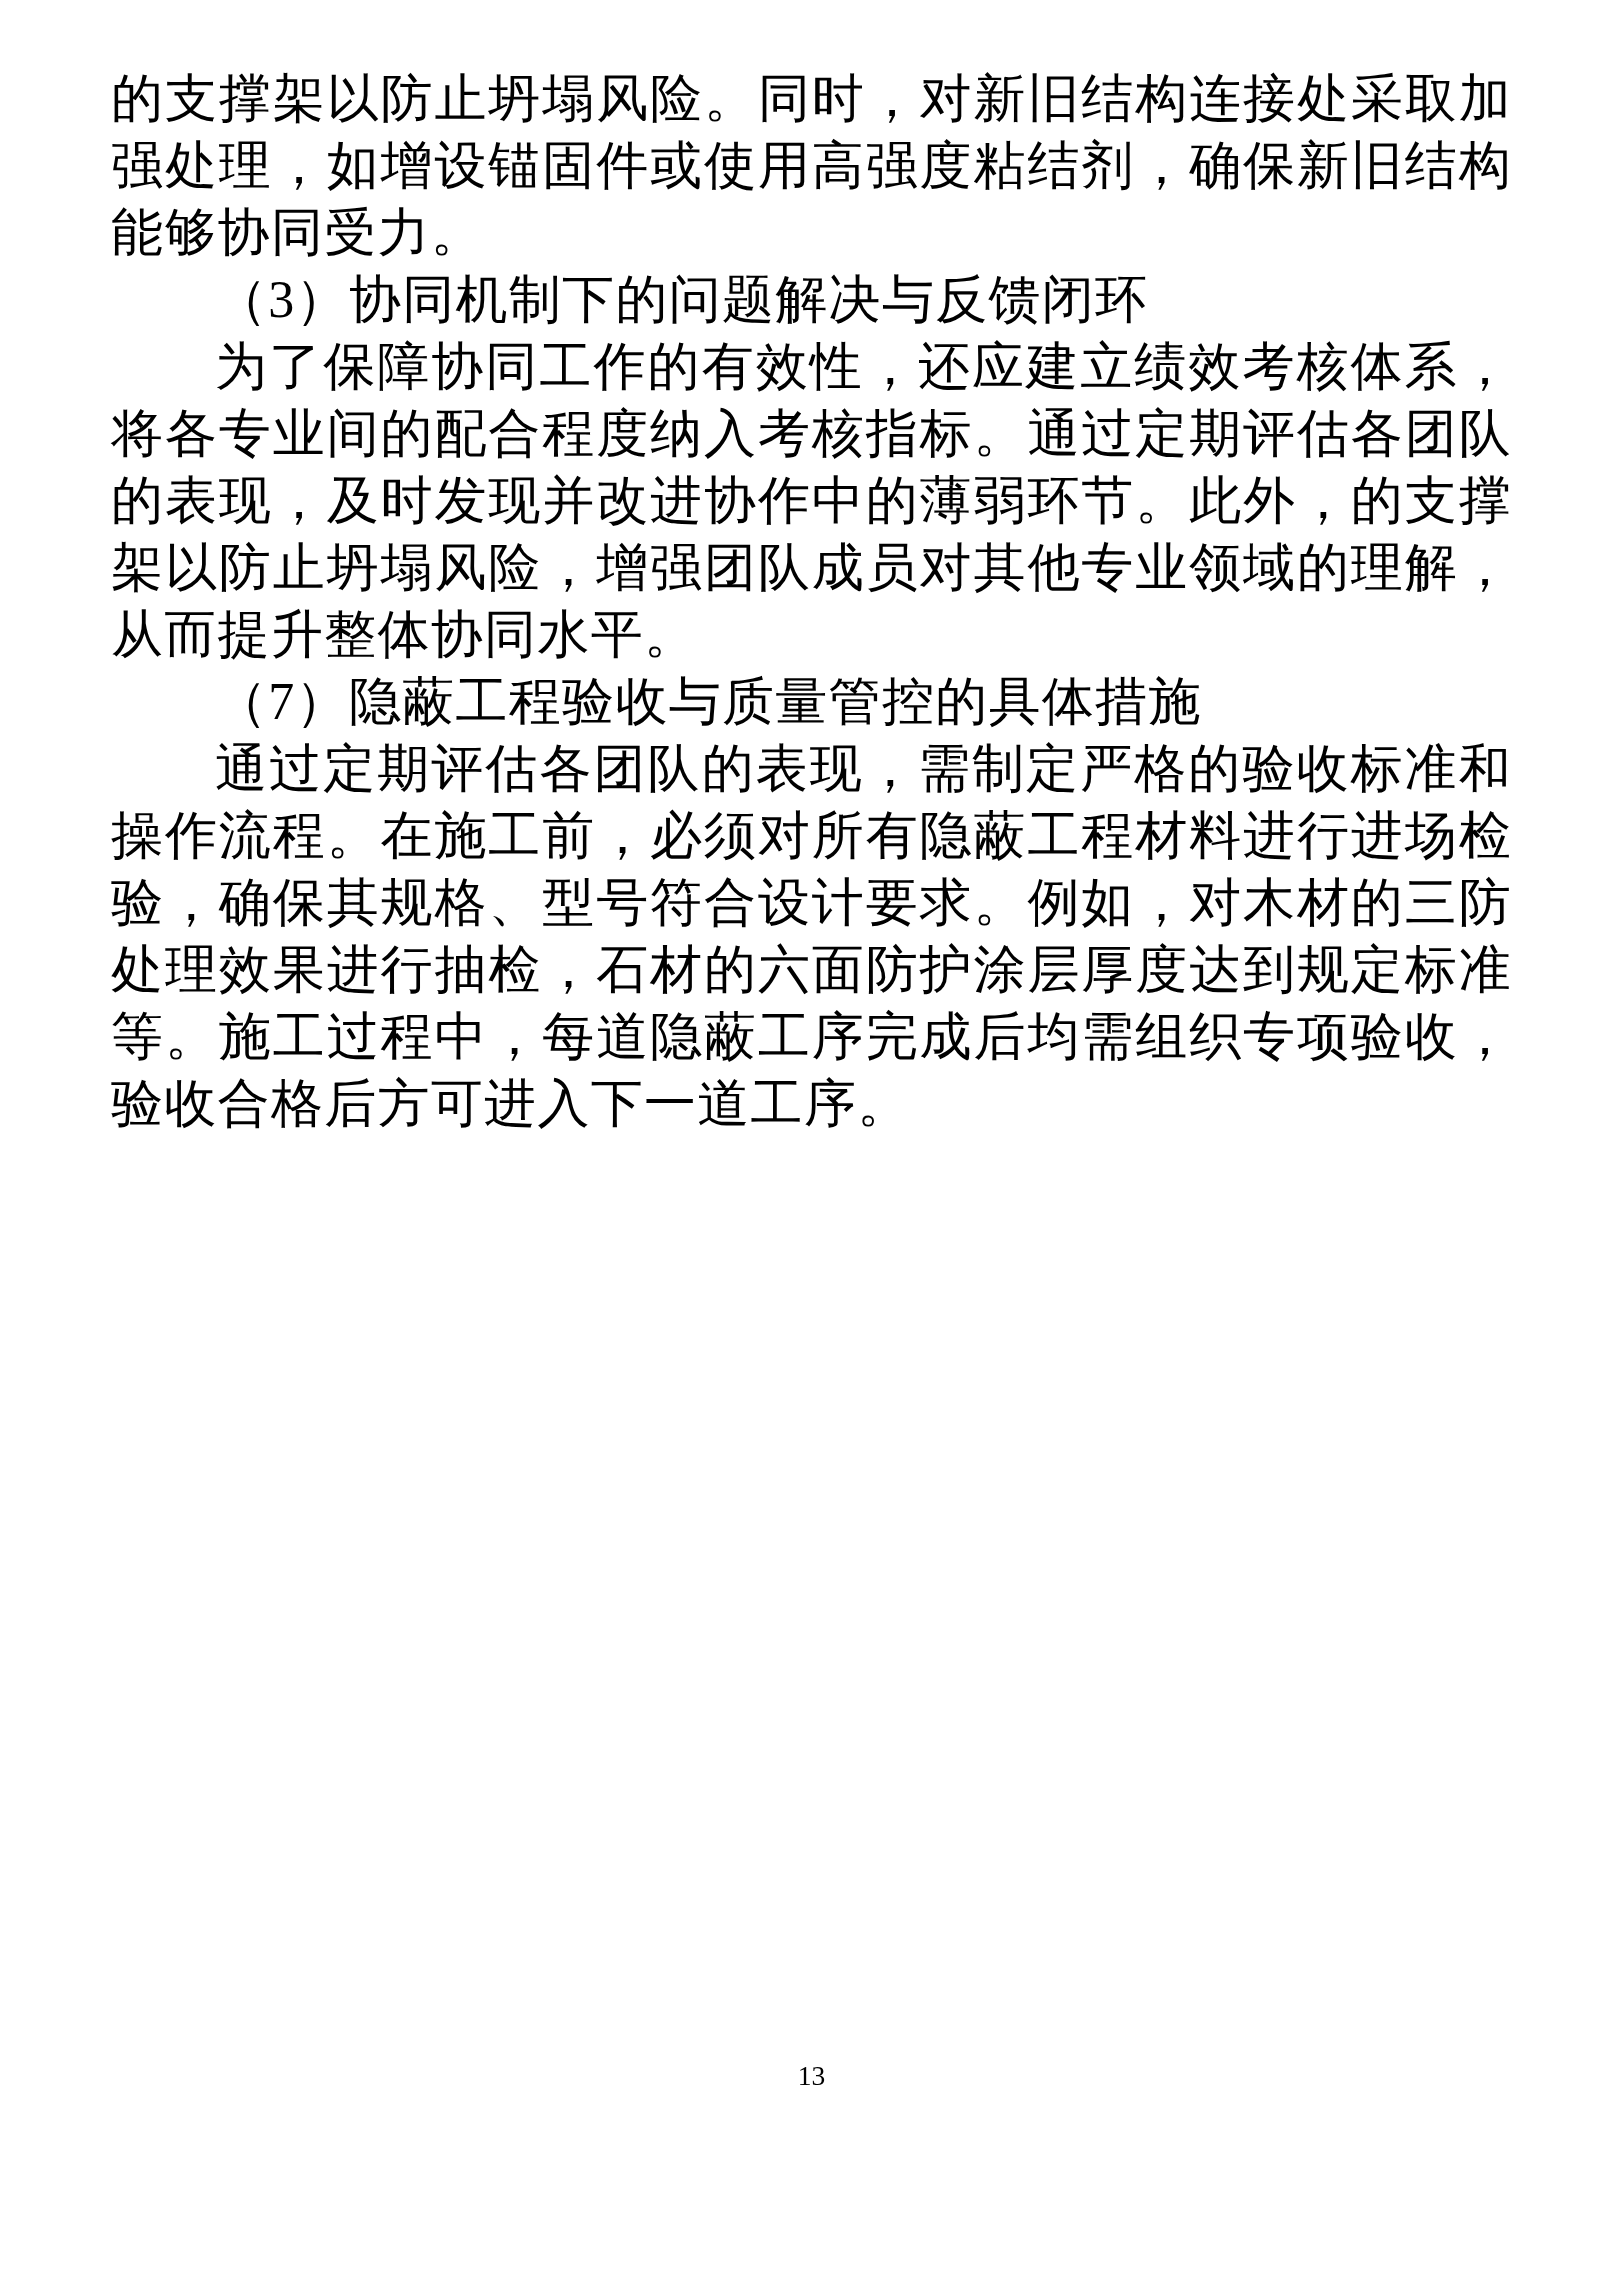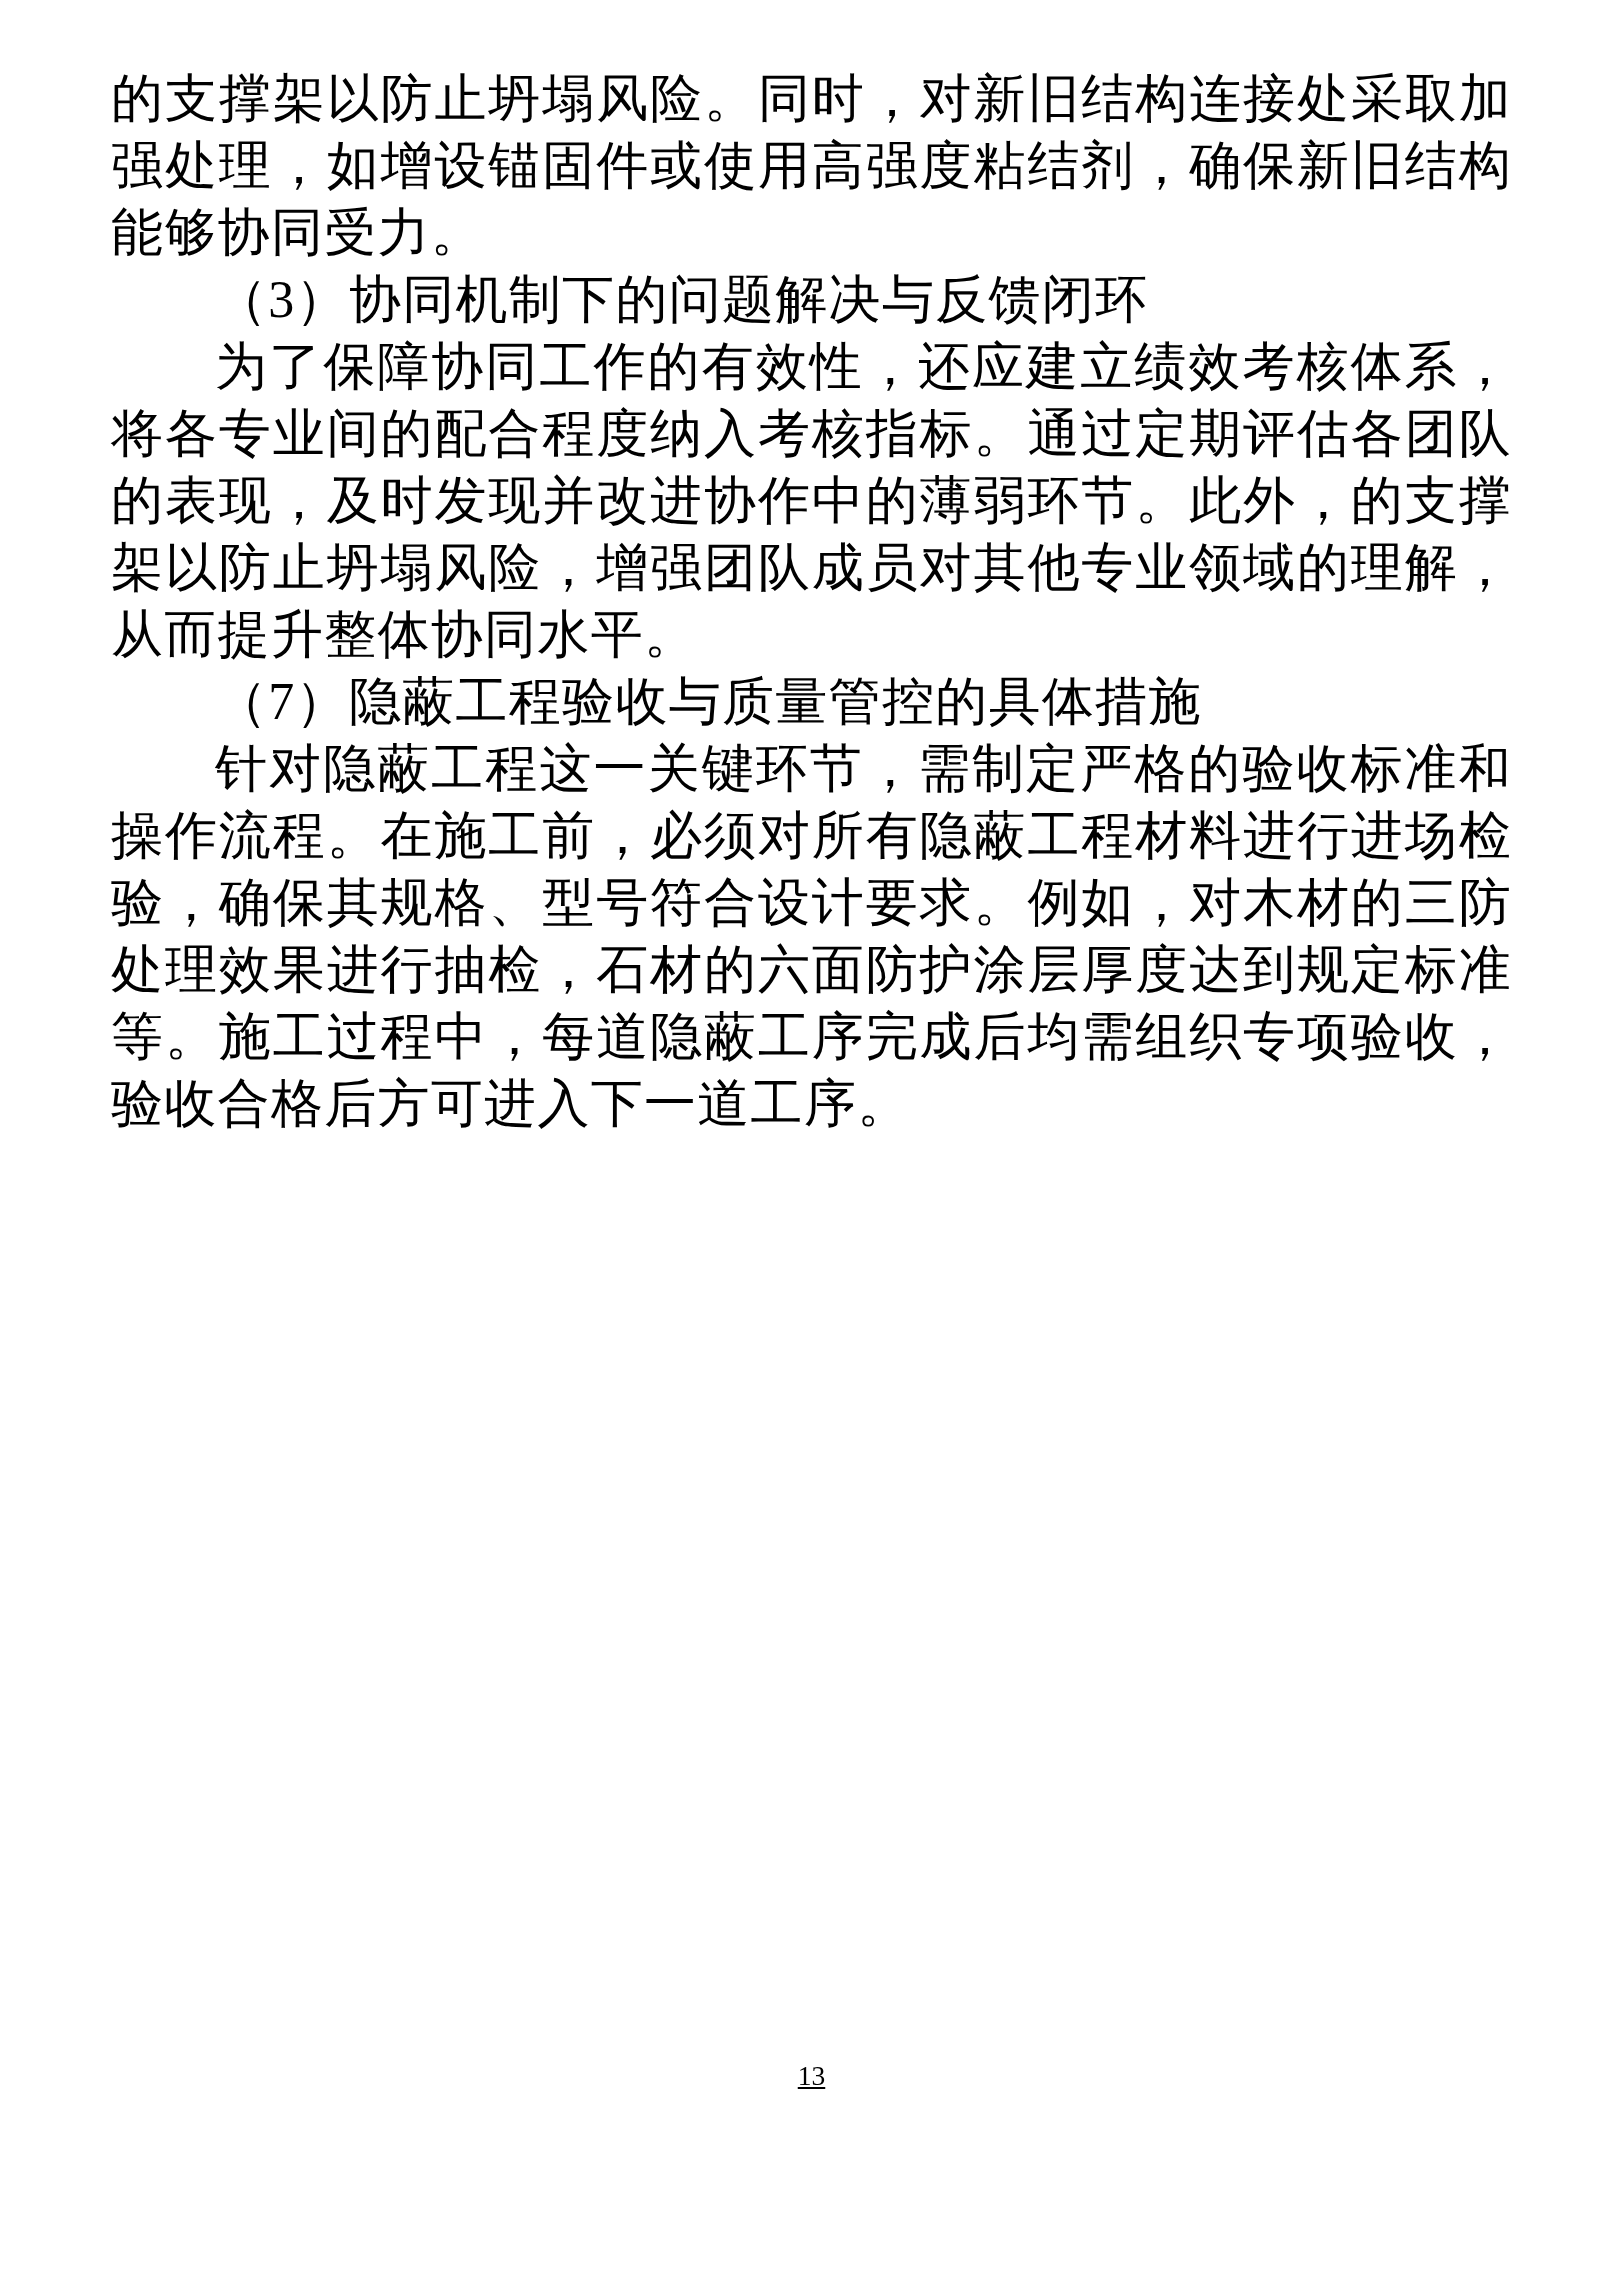--- a/index.html
+++ b/index.html
@@ -35,30 +35,29 @@
     text-indent: 0;
   }
   .page-footer {
     position: absolute;
     top: 2060px;
     left: 0;
     width: 100%;
     text-align: center;
     font-size: 27.5px;
     color: #000000;
-    text-decoration: underline;
   }
 </style>
 </head>
 <body>
 
 <div class="page">
   <div class="content">
     <p class="continuation">的支撑架以防止坍塌风险。同时，对新旧结构连接处采取加强处理，如增设锚固件或使用高强度粘结剂，确保新旧结构能够协同受力。</p>
     <p class="heading">（3）协同机制下的问题解决与反馈闭环</p>
     <p class="body">为了保障协同工作的有效性，还应建立绩效考核体系，将各专业间的配合程度纳入考核指标。通过定期评估各团队的表现，及时发现并改进协作中的薄弱环节。此外，的支撑架以防止坍塌风险，增强团队成员对其他专业领域的理解，从而提升整体协同水平。</p>
     <p class="heading">（7）隐蔽工程验收与质量管控的具体措施</p>
-    <p class="body">针对隐蔽工程这一关键环节，需制定严格的验收标准和操作流程。在施工前，必须对所有隐蔽工程材料进行进场检验，确保其规格、型号符合设计要求。例如，对木材的三防处理效果进行抽检，石材的六面防护涂层厚度达到规定标准等。施工过程中，每道隐蔽工序完成后均需组织专项验收，验收合格后方可进入下一道工序。</p>
+    <p class="body">通过定期评估各团队的表现，需制定严格的验收标准和操作流程。在施工前，必须对所有隐蔽工程材料进行进场检验，确保其规格、型号符合设计要求。例如，对木材的三防处理效果进行抽检，石材的六面防护涂层厚度达到规定标准等。施工过程中，每道隐蔽工序完成后均需组织专项验收，验收合格后方可进入下一道工序。</p>
   </div>
 
   <div class="page-footer">13</div>
 </div>
 
 
 </body></html>

